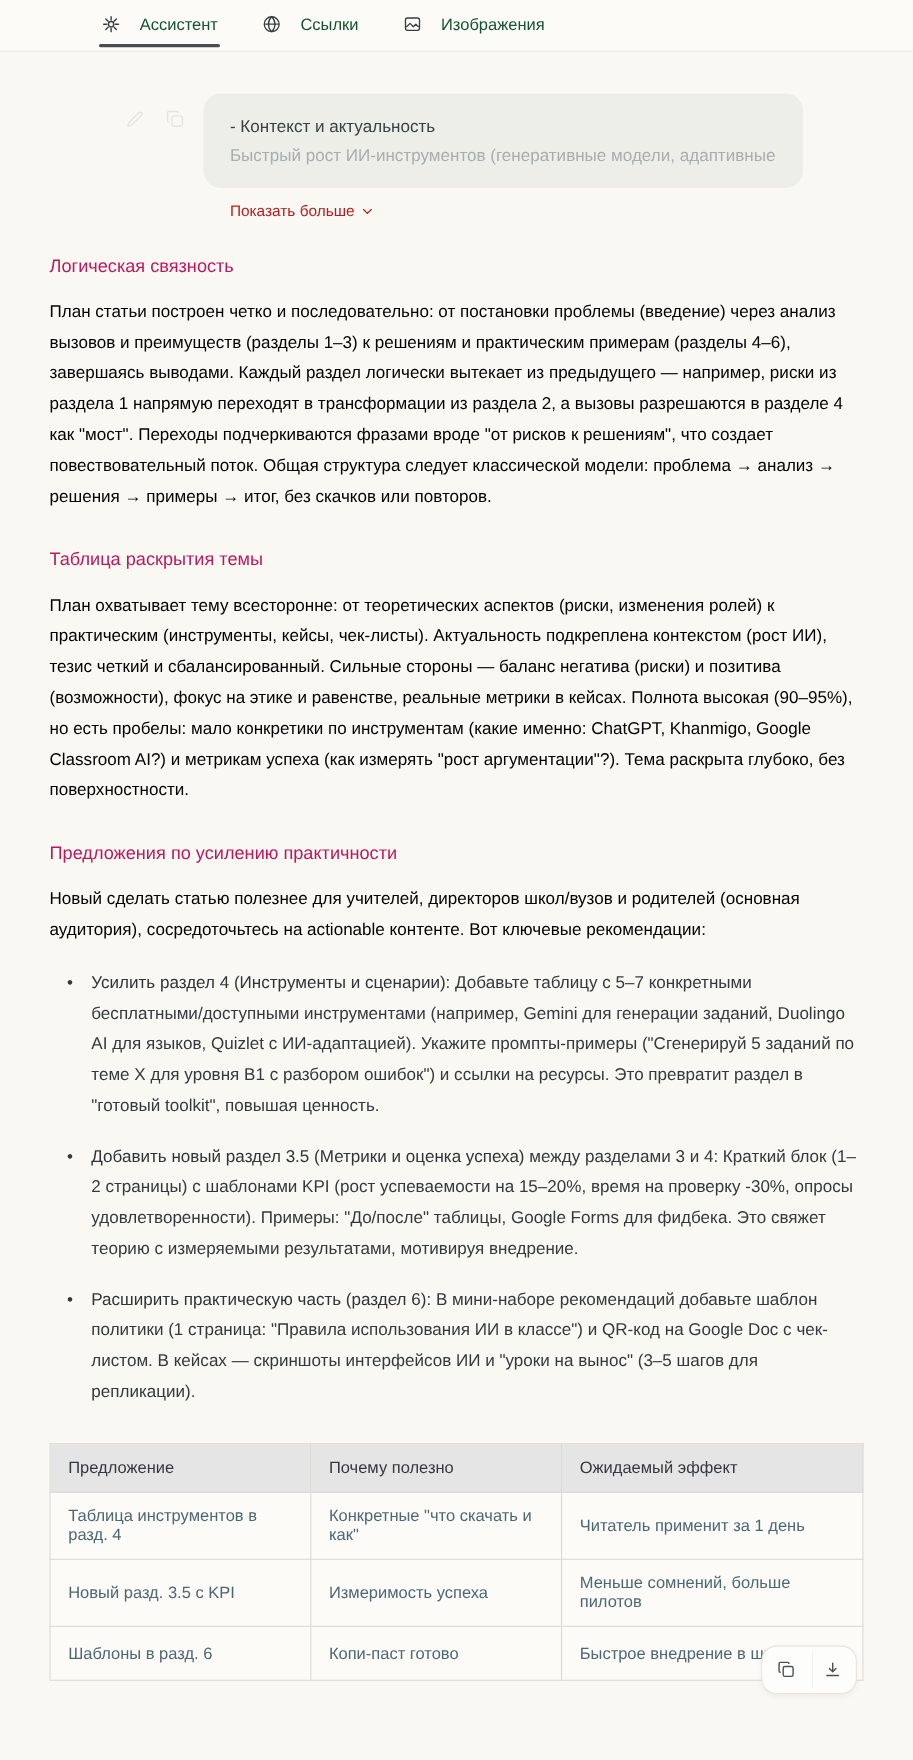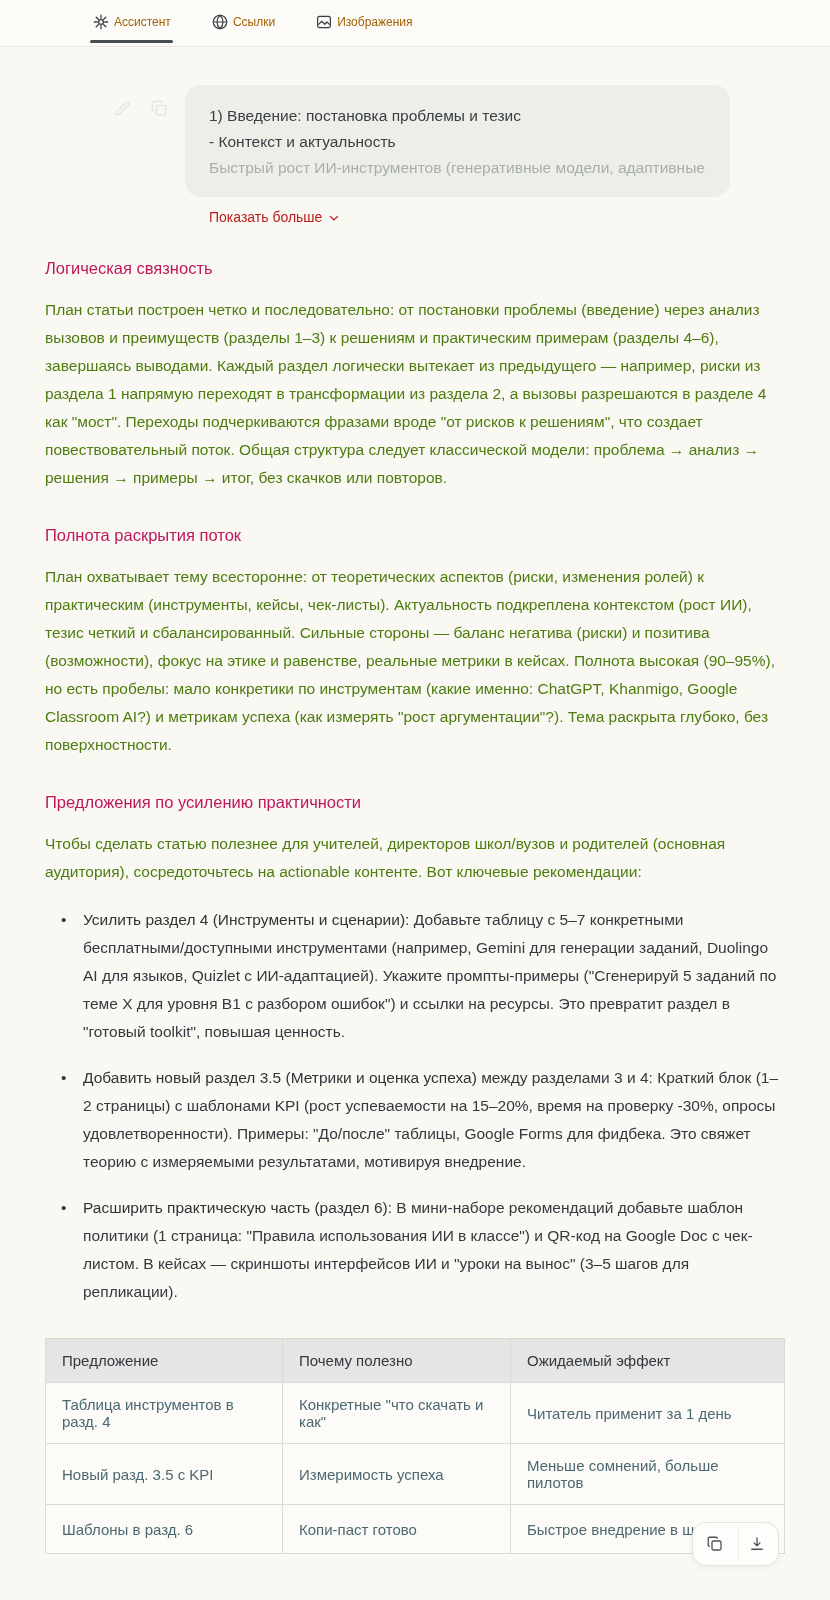--- a/index.html
+++ b/index.html
@@ -9,41 +9,41 @@
     background:#faf8f3;
     color:#33393e;
     width:830px; height:1600px;
     overflow:hidden;
     position:relative;
   }
   svg { display:block; }
 
   
   .tabbar { background:#fcfbf8; border-bottom:1px solid #eae8e2; padding:0 0 0 90px; height:47px; display:flex; align-items:flex-start; gap:36px; }
-  .tab { display:flex; align-items:center; gap:4px; padding:13px 2px 11px; cursor:pointer; color:#a16207; font-size:12px; position:relative; }
+  .tab { display:flex; align-items:center; gap:17px; padding:13px 2px 11px; cursor:pointer; color:#14532d; font-size:15px; position:relative; }
   .tab .ticon { color:#383e43; }
   .tab.active::after { content:""; position:absolute; left:0; right:0; bottom:-1px; height:3px; background:#474d52; border-radius:2px; }
 
   
   .chat { padding:0 45px; }
 
   
   .user-row { display:flex; margin-top:38px; }
   .ghost-actions { display:flex; gap:18px; padding:14px 0 0 68px; width:140px; color:#3a4045; opacity:.10; }
   .bubble {
     background:#edeee8; border-radius:16px; padding:18px 24px 16px;
     width:545px; font-size:15.5px; line-height:26px; color:#3a4045;
   }
   .bubble .bline:last-child { color:#a7aeb0; }
   .show-more { margin:12px 0 0 164px; display:flex; align-items:center; gap:6px; color:#b91c1c; font-size:14px; cursor:pointer; }
   .show-more svg { margin-top:2px; }
 
   
   .section-h { font-size:16.5px; color:#be185d; margin-top:34px; }
-  .para { font-size:15.5px; line-height:28px; margin-top:18px; color:#4d7c0f; }
+  .para { font-size:15.5px; line-height:28px; margin-top:18px; color:#000000; }
 
   ul.recs { list-style:none; margin-top:20px; }
   ul.recs li { position:relative; padding-left:38px; font-size:15.5px; line-height:28px; margin-bottom:18px; }
   ul.recs li::before { content:"•"; position:absolute; left:16px; top:0; color:#33393e; }
   ul.recs b { font-weight:normal; color:#2e3438; }
 
   
   .tbl-wrap { position:relative; margin-top:32px; }
   table.cmp { width:100%; border-collapse:collapse; background:#fcfbf8; }
   table.cmp th, table.cmp td { border:1px solid #dbdad3; text-align:left; font-weight:normal; padding:13px 16px; font-size:15px; }
@@ -98,44 +98,43 @@
           </svg>
       </span>
       <span>
         <svg width="19" height="19" viewBox="0 0 24 24" fill="none" stroke="currentColor" stroke-width="1.7">
             <rect x="8" y="8" width="12" height="12" rx="2"></rect>
             <path d="M5 15H4.5A1.5 1.5 0 013 13.5v-9A1.5 1.5 0 014.5 3h9A1.5 1.5 0 0115 4.5V5"></path>
           </svg>
       </span>
     </div>
     <div class="bubble">
-      <div class="bline">1) Введение: постановка проблемы и тезис</div>
       <div class="bline">- Контекст и актуальность</div>
       <div class="bline">Быстрый рост ИИ-инструментов (генеративные модели, адаптивные</div>
     </div>
   </div>
   <div class="show-more">
     <span>Показать больше</span>
     <span>
       <svg width="12" height="12" viewBox="0 0 24 24" fill="none" stroke="currentColor" stroke-width="2.2" stroke-linecap="round">
           <path d="M5 9l7 7 7-7"></path>
         </svg>
     </span>
   </div>
 
   <div>
 
     <div class="section-h">Логическая связность</div>
     <div class="para">План статьи построен четко и последовательно: от постановки проблемы (введение) через анализ вызовов и преимуществ (разделы 1–3) к решениям и практическим примерам (разделы 4–6), завершаясь выводами. Каждый раздел логически вытекает из предыдущего — например, риски из раздела 1 напрямую переходят в трансформации из раздела 2, а вызовы разрешаются в разделе 4 как "мост". Переходы подчеркиваются фразами вроде "от рисков к решениям", что создает повествовательный поток. Общая структура следует классической модели: проблема → анализ → решения → примеры → итог, без скачков или повторов.</div>
 
-    <div class="section-h">Полнота раскрытия поток</div>
+    <div class="section-h">Таблица раскрытия темы</div>
     <div class="para">План охватывает тему всесторонне: от теоретических аспектов (риски, изменения ролей) к практическим (инструменты, кейсы, чек-листы). Актуальность подкреплена контекстом (рост ИИ), тезис четкий и сбалансированный. Сильные стороны — баланс негатива (риски) и позитива (возможности), фокус на этике и равенстве, реальные метрики в кейсах. Полнота высокая (90–95%), но есть пробелы: мало конкретики по инструментам (какие именно: ChatGPT, Khanmigo, Google Classroom AI?) и метрикам успеха (как измерять "рост аргументации"?). Тема раскрыта глубоко, без поверхностности.</div>
 
     <div class="section-h">Предложения по усилению практичности</div>
-    <div class="para">Чтобы сделать статью полезнее для учителей, директоров школ/вузов и родителей (основная аудитория), сосредоточьтесь на actionable контенте. Вот ключевые рекомендации:</div>
+    <div class="para">Новый сделать статью полезнее для учителей, директоров школ/вузов и родителей (основная аудитория), сосредоточьтесь на actionable контенте. Вот ключевые рекомендации:</div>
 
     <ul class="recs">
       <li>
         <b>Усилить раздел 4 (Инструменты и сценарии)</b><span>: Добавьте таблицу с 5–7 конкретными бесплатными/доступными инструментами (например, Gemini для генерации заданий, Duolingo AI для языков, Quizlet с ИИ-адаптацией). Укажите промпты-примеры ("Сгенерируй 5 заданий по теме X для уровня B1 с разбором ошибок") и ссылки на ресурсы. Это превратит раздел в "готовый toolkit", повышая ценность.</span>
       </li>
       <li>
         <b>Добавить новый раздел 3.5 (Метрики и оценка успеха)</b><span> между разделами 3 и 4: Краткий блок (1–2 страницы) с шаблонами KPI (рост успеваемости на 15–20%, время на проверку -30%, опросы удовлетворенности). Примеры: "До/после" таблицы, Google Forms для фидбека. Это свяжет теорию с измеряемыми результатами, мотивируя внедрение.</span>
       </li>
       <li>
         <b>Расширить практическую часть (раздел 6)</b><span>: В мини-наборе рекомендаций добавьте шаблон политики (1 страница: "Правила использования ИИ в классе") и QR-код на Google Doc с чек-листом. В кейсах — скриншоты интерфейсов ИИ и "уроки на вынос" (3–5 шагов для репликации).</span>

